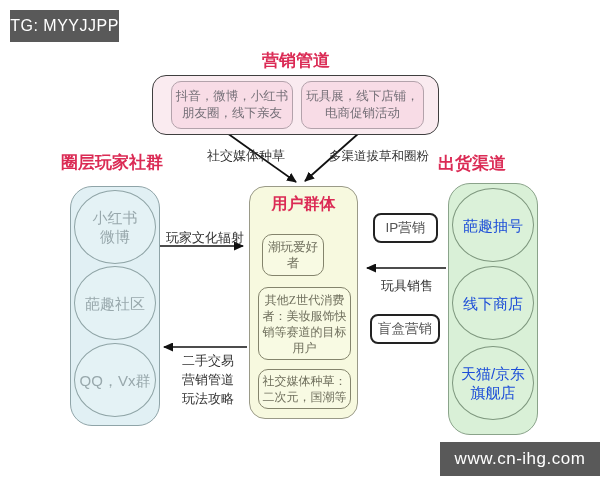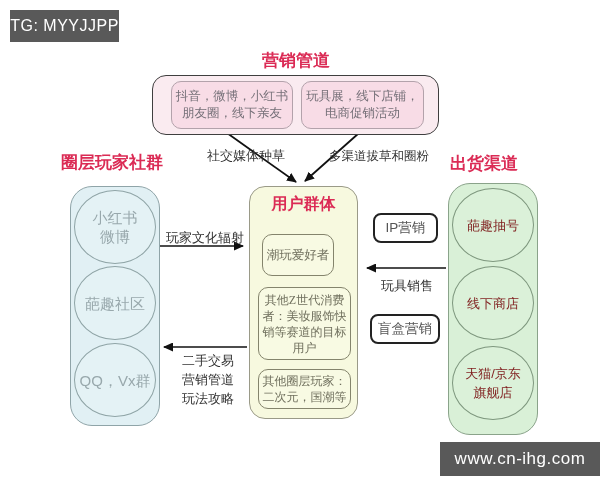--- a/index.html
+++ b/index.html
@@ -10,21 +10,21 @@
   .abs{position:absolute;box-sizing:border-box;}
   
   .wm{background:#595959;color:#fff;display:flex;align-items:center;justify-content:center;
       font-size:16px;letter-spacing:.5px;}
   .wm-top{left:10px;top:10px;width:109px;height:32px;}
   .wm-bottom{left:440px;top:442px;width:160px;height:34px;font-size:17px;}
   
   .sec-title{color:#DB2B55;font-weight:bold;font-size:17px;text-align:center;}
   .t-marketing{left:235px;top:49px;width:122px;}
   .t-community{left:56px;top:151px;width:112px;}
-  .t-distribution{left:446px;top:152px;width:76px;}
+  .t-distribution{left:434px;top:152px;width:76px;}
   
   .mkt-container{left:152px;top:75px;width:287px;height:60px;background:#FAEBF0;
     border:1.5px solid #3f3f3f;border-radius:14px;}
   .mkt-box{background:#F8DCE6;border:1px solid #b3a2ab;border-radius:10px;
     color:#757078;font-size:12.5px;line-height:17px;text-align:center;
     display:flex;align-items:center;justify-content:center;white-space:pre-line;}
   .mkt-box1{left:171px;top:81px;width:122px;height:48px;}
   .mkt-box2{left:301px;top:81px;width:123px;height:48px;}
   
   .com-container{left:70px;top:186px;width:90px;height:240px;background:#E1F0F4;
@@ -34,28 +34,28 @@
     display:flex;align-items:center;justify-content:center;text-align:center;white-space:pre-line;}
   .com-c1{top:190px;} .com-c2{top:266px;} .com-c3{top:343px;}
   
   .usr-container{left:249px;top:186px;width:109px;height:233px;background:#F7F9DF;
     border:1.5px solid #9a9a88;border-radius:16px;}
   .usr-title{left:249px;top:194px;width:109px;text-align:center;color:#DB2B55;
     font-weight:bold;font-size:16px;}
   .usr-box{background:#F8FAE3;border:1.5px solid #84846c;border-radius:10px;
     color:#6f6f5d;font-size:12px;line-height:16px;text-align:center;
     display:flex;align-items:center;justify-content:center;padding:2px 3px;}
-  .usr-b1{left:262px;top:234px;width:72px;height:42px;font-size:12.5px;}
+  .usr-b1{left:262px;top:234px;width:62px;height:42px;font-size:12.5px;}
   .usr-b2{left:258px;top:287px;width:93px;height:73px;font-family:Liberation Serif, serif;}
   .usr-b3{left:258px;top:369px;width:93px;height:40px;}
   
   .dst-container{left:448px;top:183px;width:90px;height:252px;background:#D9F0D7;
     border:1px solid #8aa38a;border-radius:22px;}
   .dst-circle{left:452px;width:82px;height:74px;border-radius:50%;
-    border:1.5px solid #7e977e;background:#DBF1D9;color:#7f1d1d;font-size:13px;line-height:19px;
+    border:1.5px solid #7e977e;background:#DBF1D9;color:#1d4ed8;font-size:15px;line-height:19px;
     display:flex;align-items:center;justify-content:center;text-align:center;white-space:pre-line;}
   .dst-c1{top:188px;} .dst-c2{top:266px;} .dst-c3{top:346px;}
   
   .tactic{background:#fff;border:2px solid #222;border-radius:8px;color:#555;
     font-size:13.5px;display:flex;align-items:center;justify-content:center;}
   .tactic1{left:373px;top:213px;width:65px;height:30px;}
   .tactic2{left:370px;top:314px;width:70px;height:30px;}
   
   .flow-label{color:#333;font-size:13px;text-align:center;white-space:pre-line;}
   .f-seeding{left:193px;top:147px;width:106px;}
@@ -98,21 +98,21 @@
   <div class="abs com-container"></div>
   <div class="abs com-circle com-c1">小红书
 微博</div>
   <div class="abs com-circle com-c2">葩趣社区</div>
   <div class="abs com-circle com-c3">QQ，Vx群</div>
 
   <div class="abs usr-container"></div>
   <div class="abs usr-title">用户群体</div>
   <div class="abs usr-box usr-b1">潮玩爱好者</div>
   <div class="abs usr-box usr-b2">其他Z世代消费者：美妆服饰快销等赛道的目标用户</div>
-  <div class="abs usr-box usr-b3">其他圈层玩家：二次元，国潮等</div>
+  <div class="abs usr-box usr-b3">社交媒体种草：二次元，国潮等</div>
 
   <div class="abs sec-title t-distribution">出货渠道</div>
   <div class="abs dst-container"></div>
   <div class="abs dst-circle dst-c1">葩趣抽号</div>
   <div class="abs dst-circle dst-c2">线下商店</div>
   <div class="abs dst-circle dst-c3">天猫/京东
 旗舰店</div>
 
   <div class="abs tactic tactic1">IP营销</div>
   <div class="abs tactic tactic2">盲盒营销</div>

